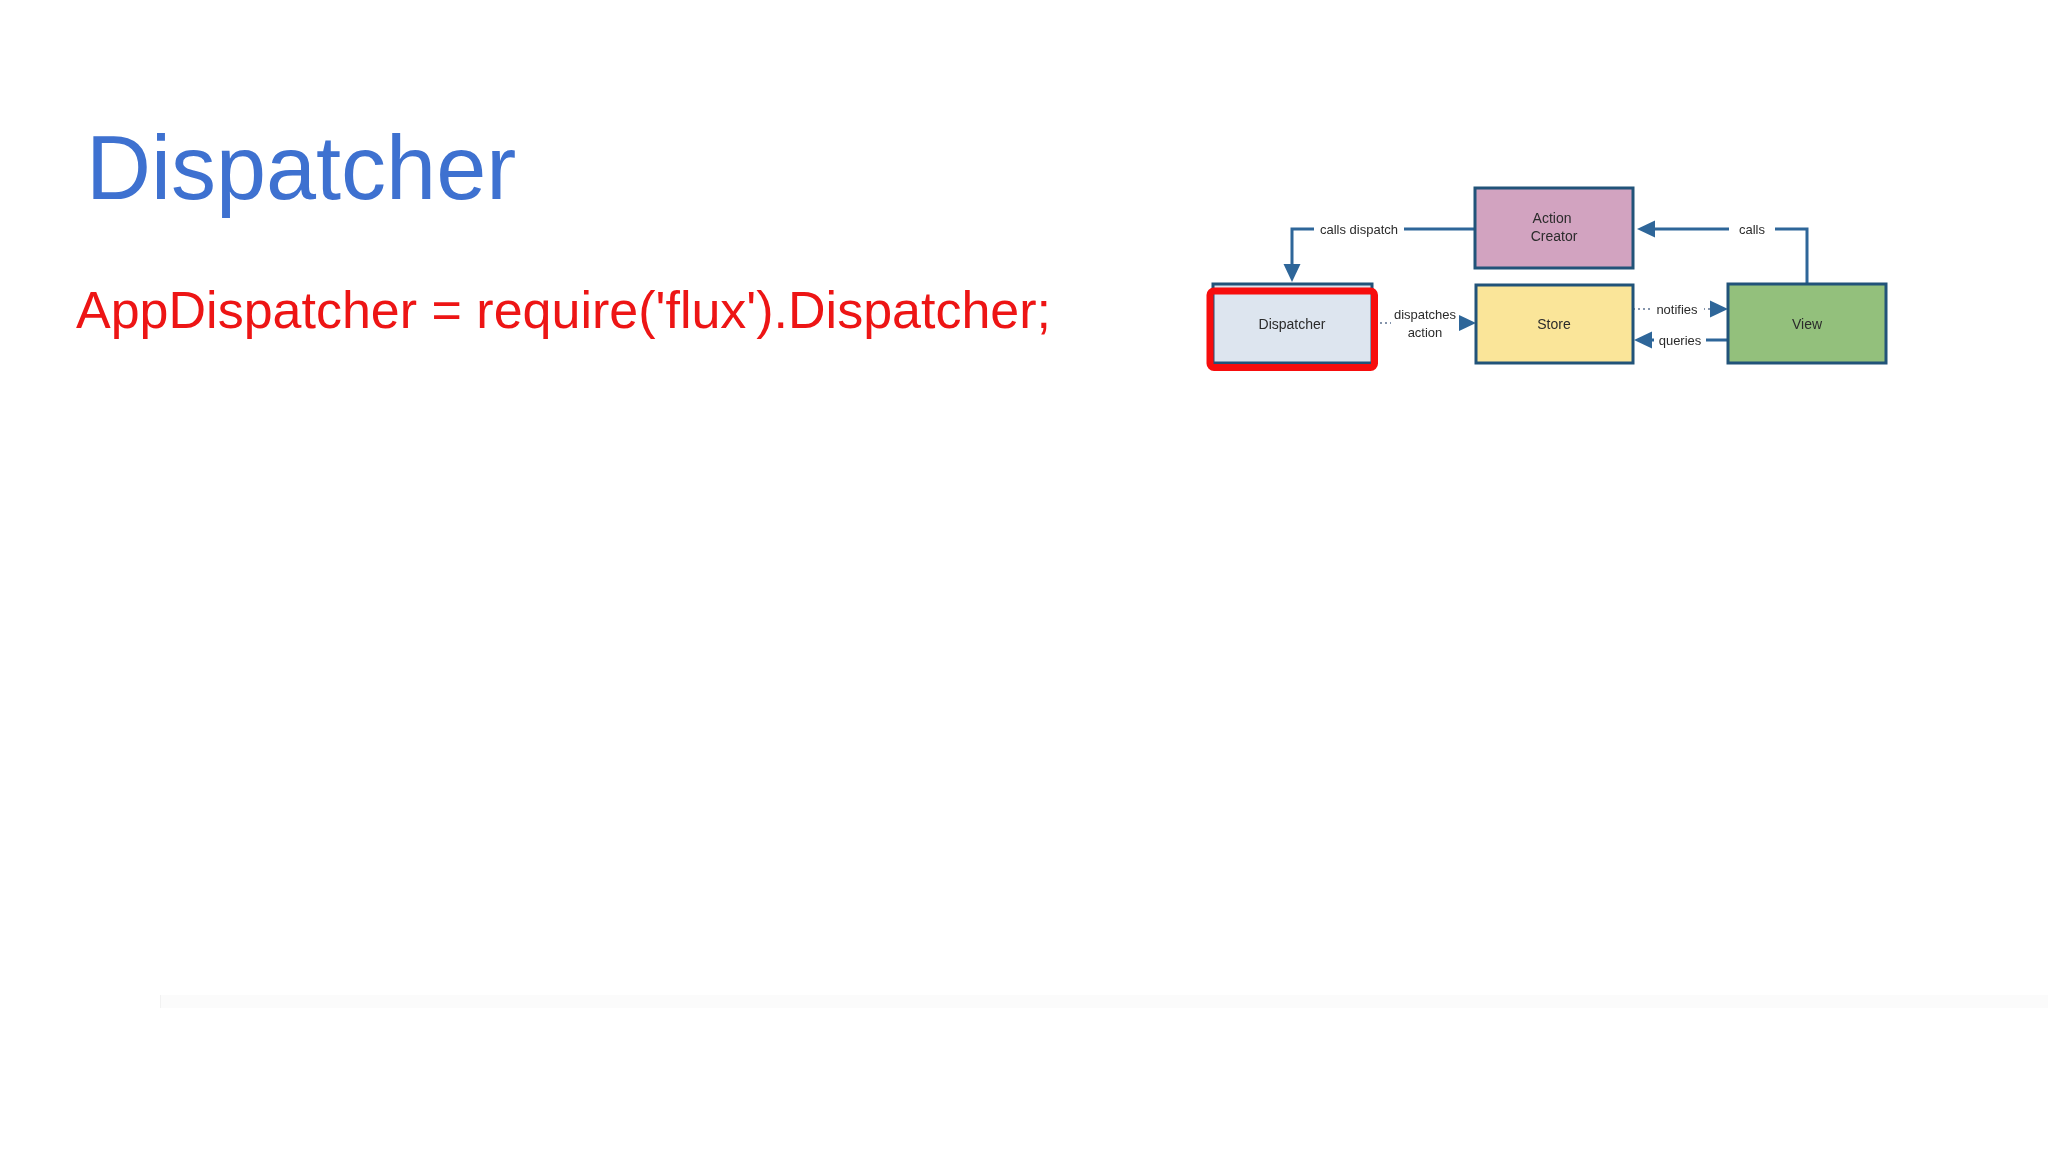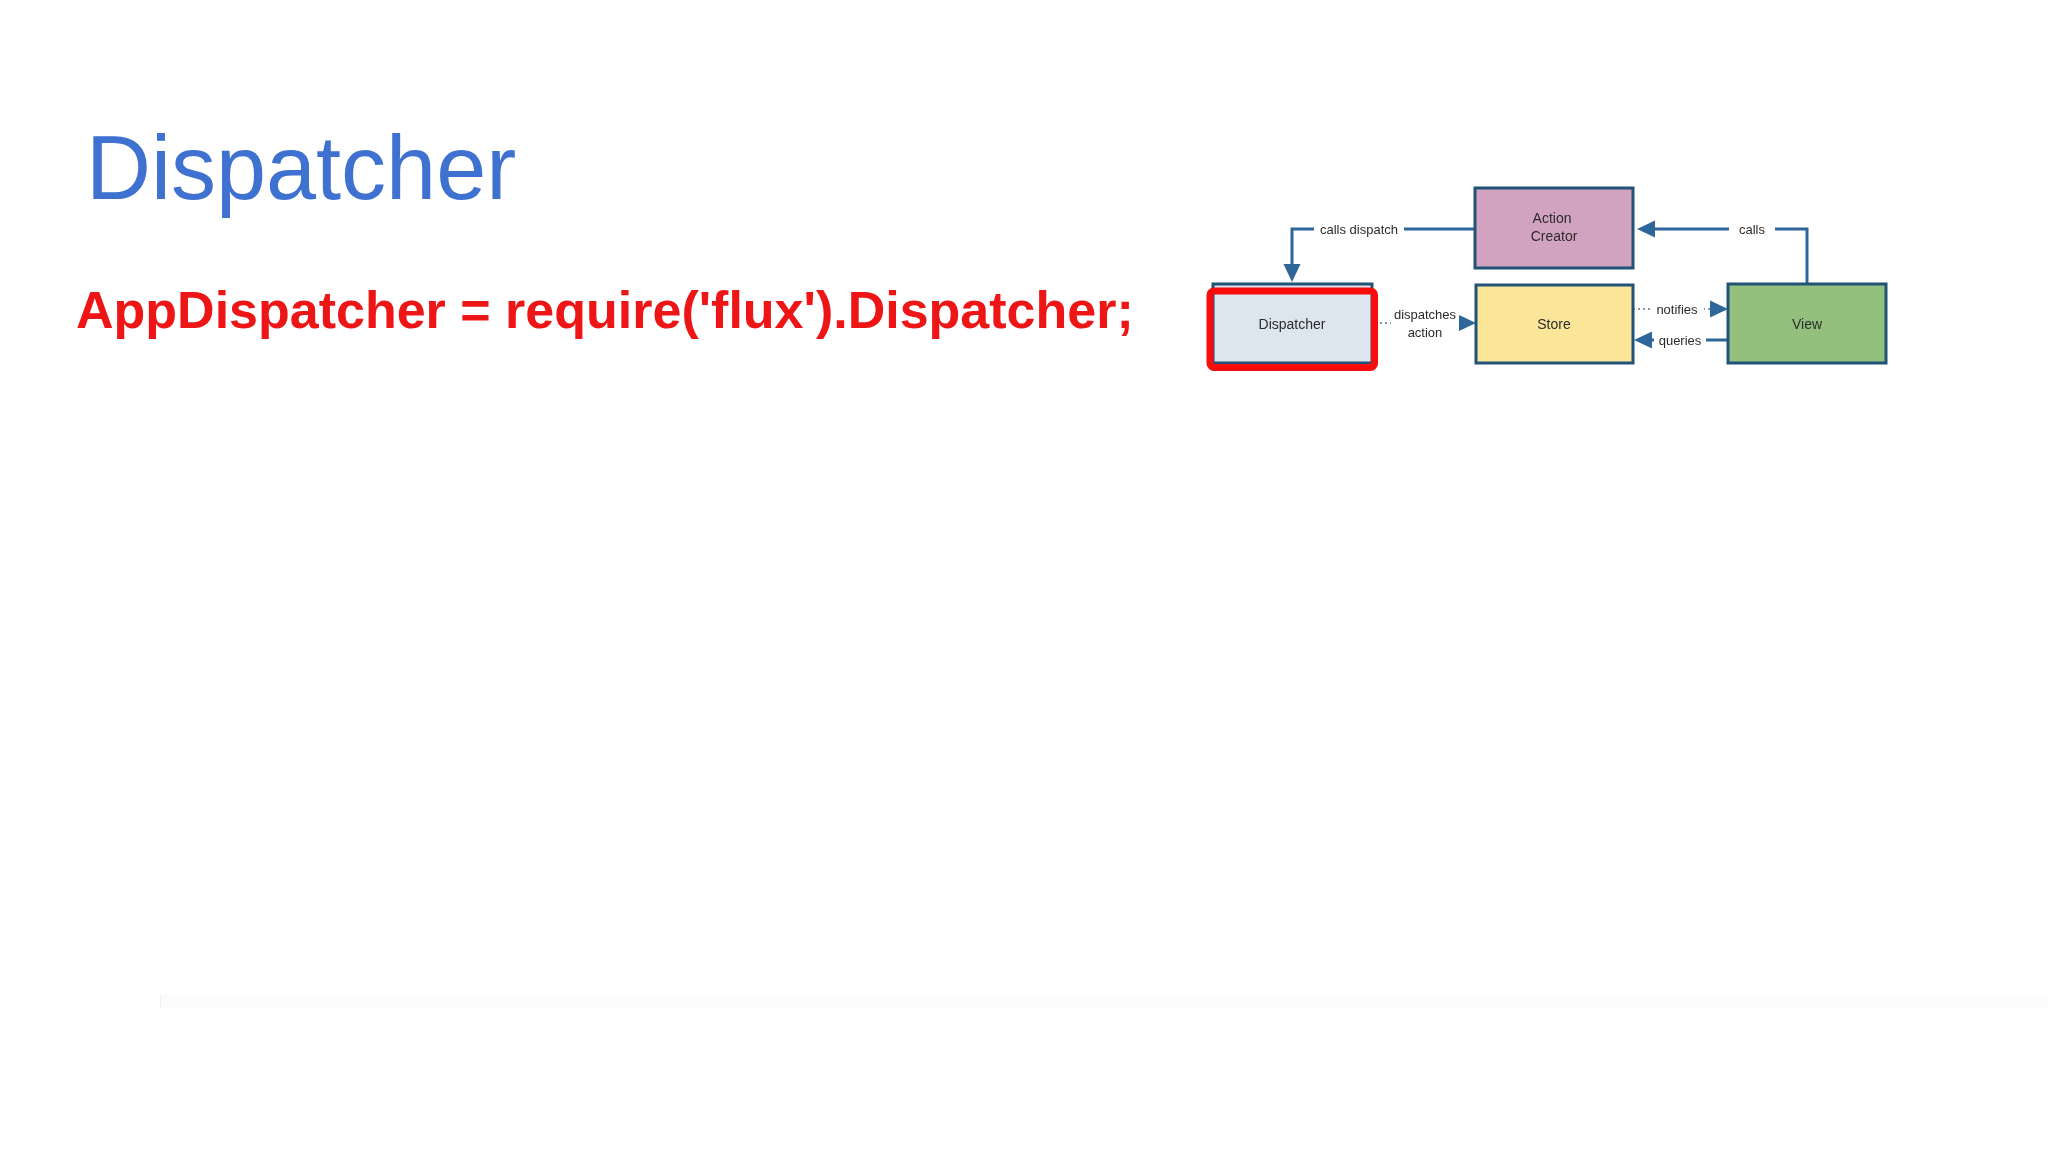--- a/index.html
+++ b/index.html
@@ -47,21 +47,21 @@
   .edge-label { font-size: 13px; }
   .node-label { font-size: 14px; }
 </style>
 </head>
 <body>
 
 <div class="stage">
 
   <div class="slide-title" style="color: rgb(62, 113, 208);">Dispatcher</div>
 
-  <div class="code-line" style="color: rgb(237, 21, 21); font-weight: bold;">AppDispatcher = require('flux').Dispatcher;</div>
+  <div class="code-line" style="color: rgb(237, 21, 21);">AppDispatcher = require('flux').Dispatcher;</div>
 
   <svg class="diagram-svg" width="820" height="220" viewBox="1140 175 820 220">
 
     <g fill="none" stroke-width="3">
       <path d="M1475 229 H1292 V268" stroke="#2e6699"></path>
       <path d="M1807 284 V229 H1652" stroke="#2e6699"></path>
       <path d="M1728 340 H1648" stroke="#2e6699"></path>
     </g>
 
     <g fill="none" stroke-width="2" stroke-dasharray="2,3">

